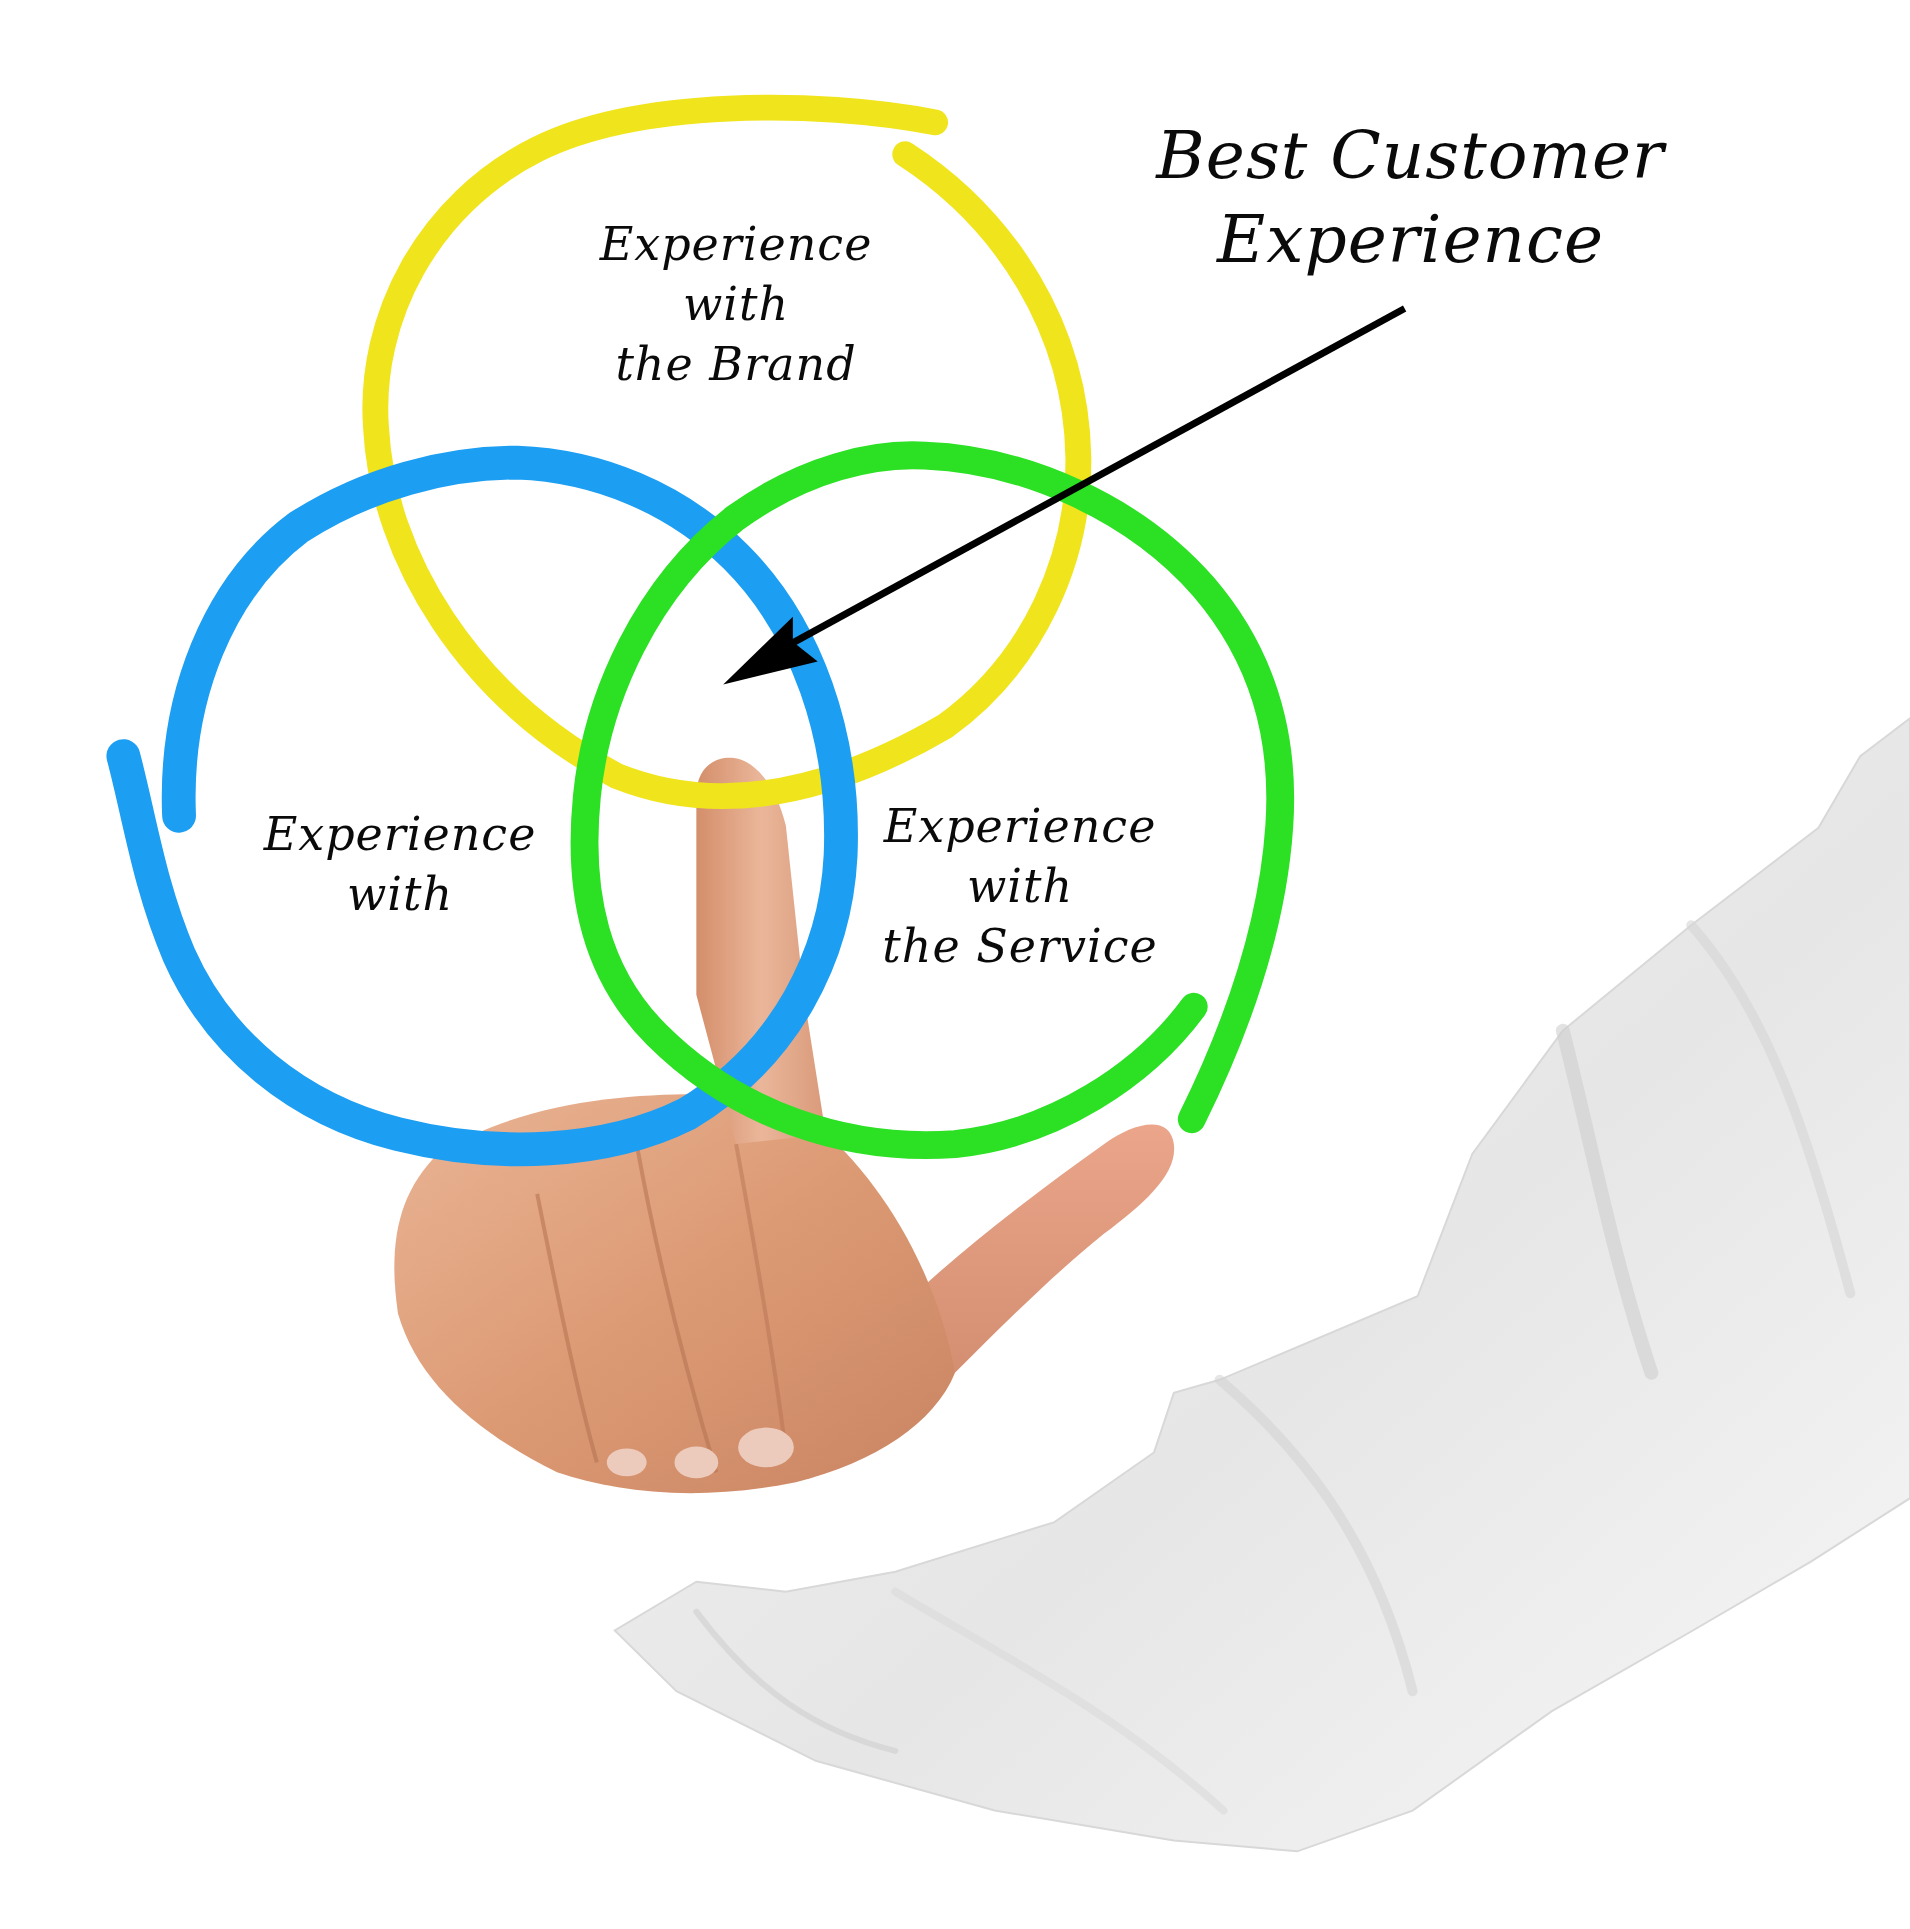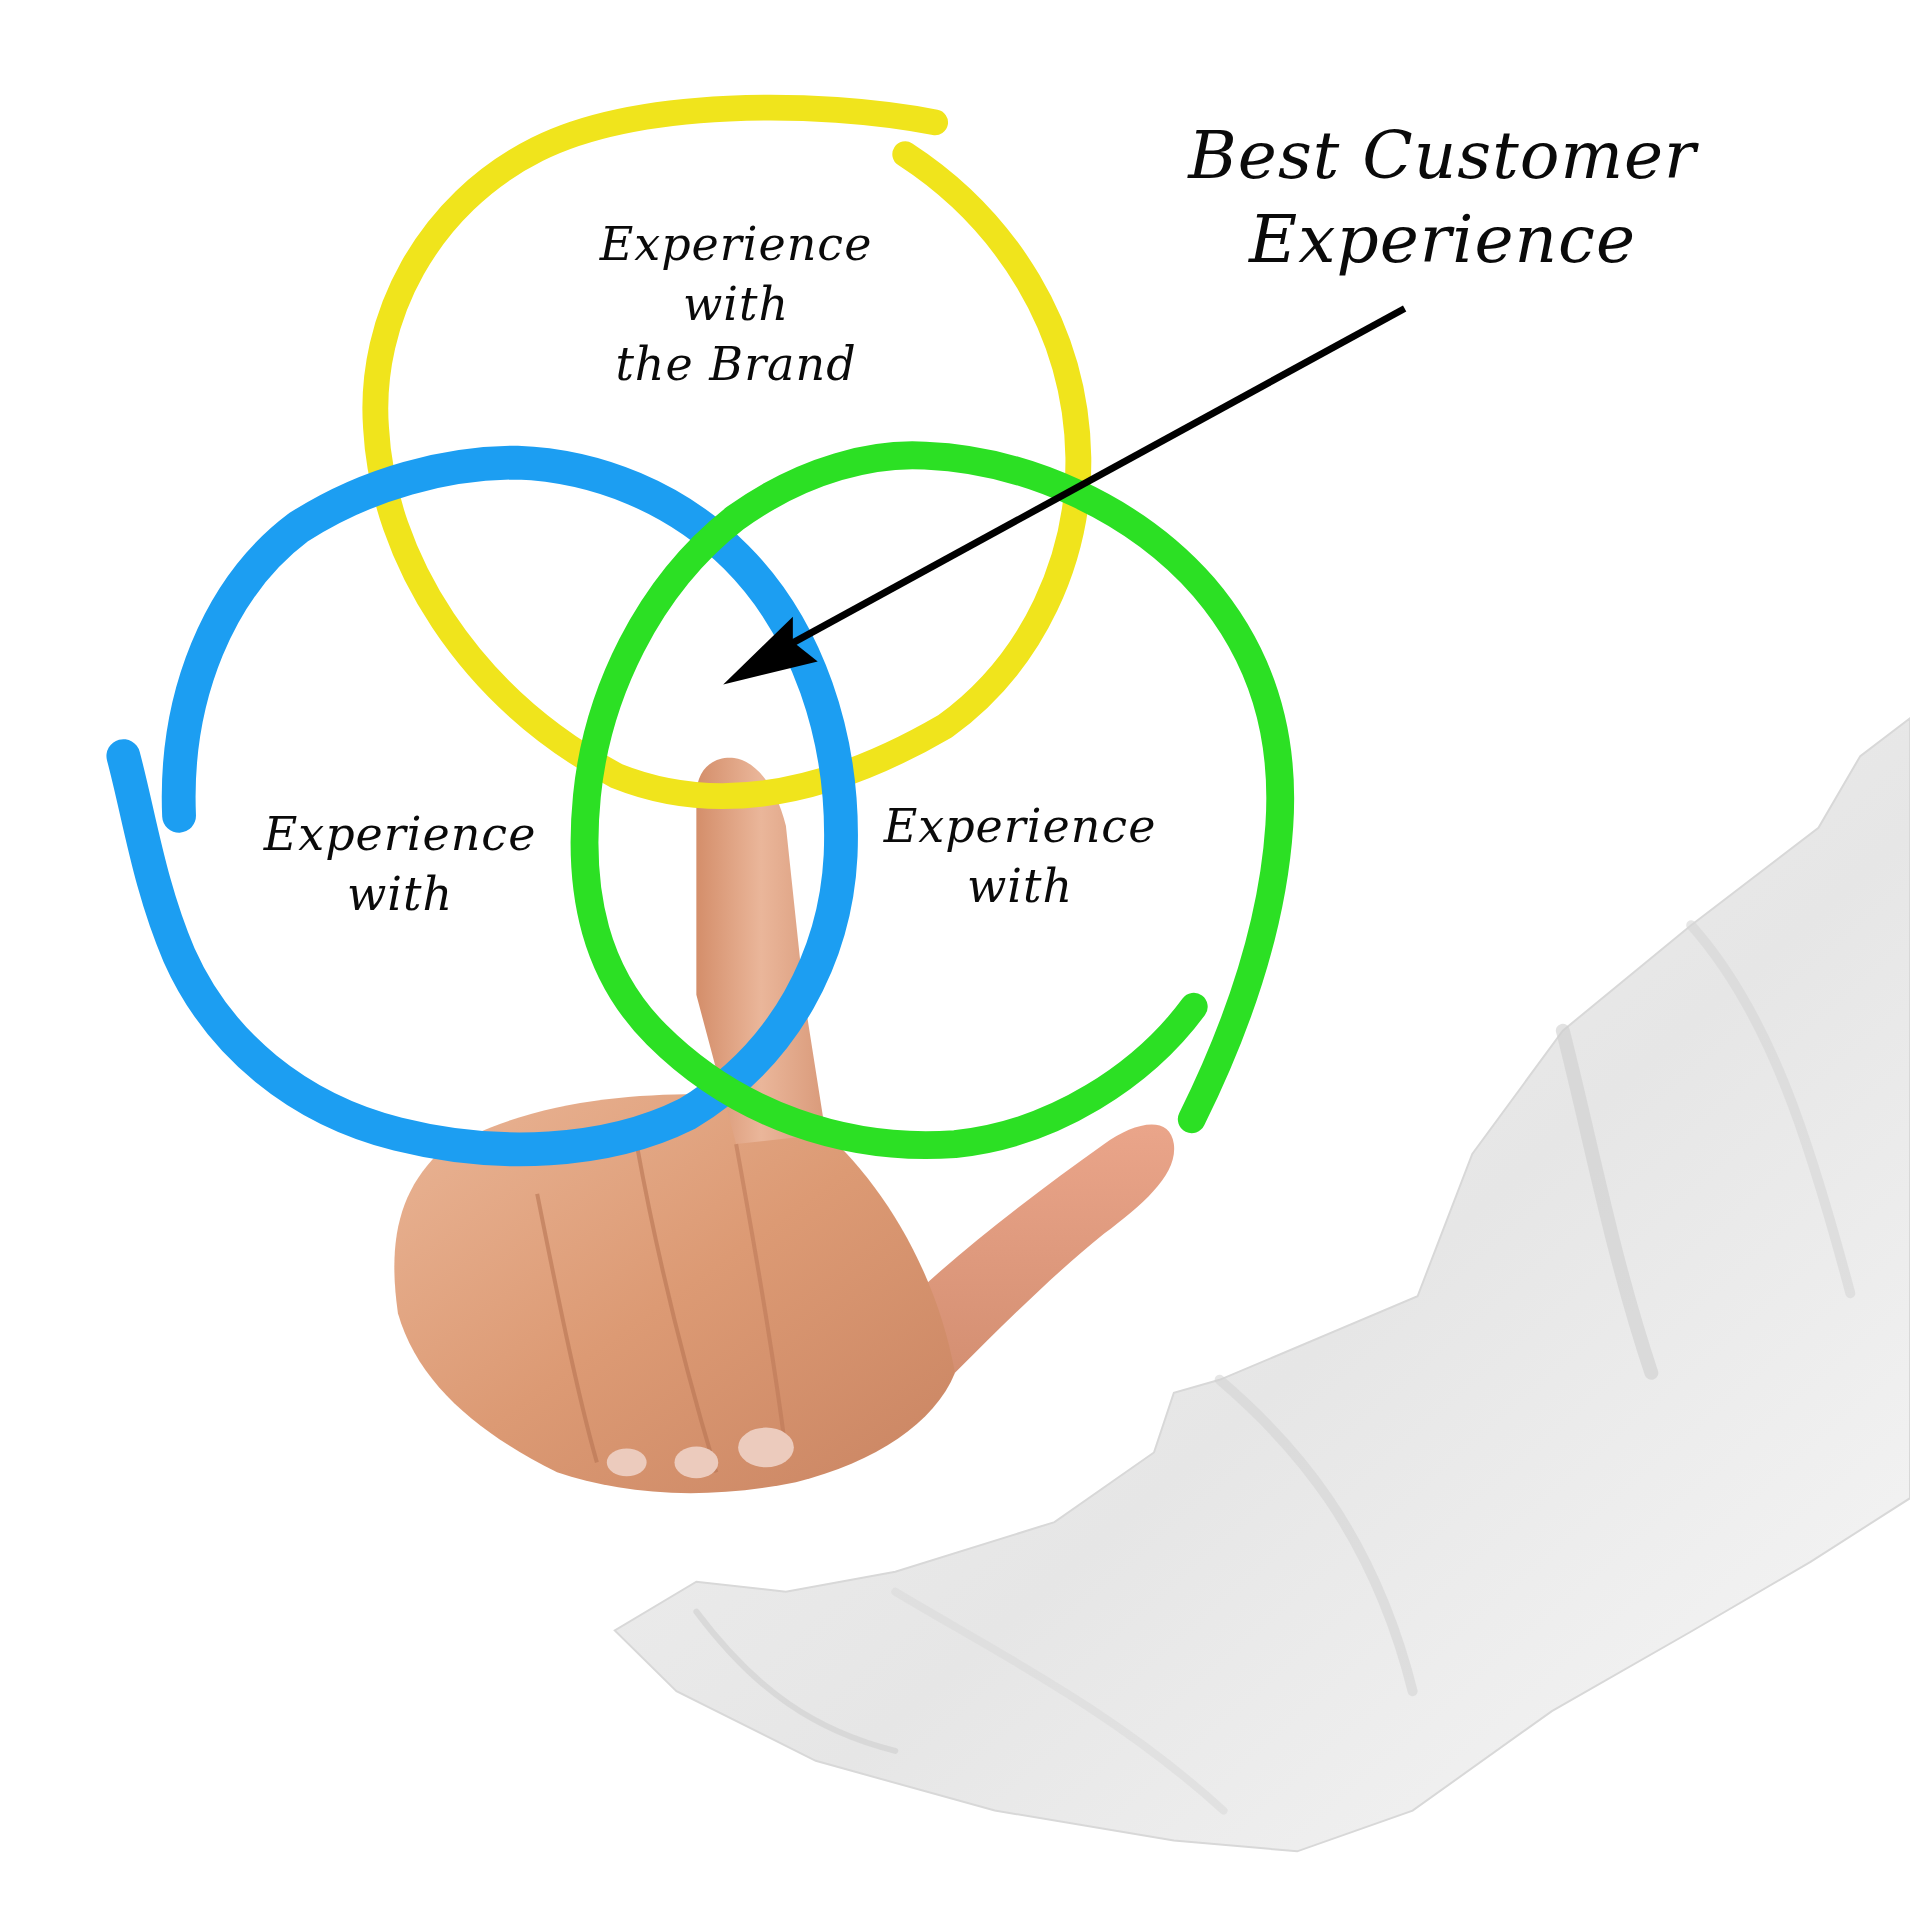--- a/index.html
+++ b/index.html
@@ -95,21 +95,22 @@
   </div>
 
   <div class="label circle-label" style="left:221px; top:804px; width:358px;">
     <span>Experience</span>
     <span>with</span>
   </div>
 
   <div class="label circle-label" style="left:841px; top:796px; width:358px;">
     <span>Experience</span>
     <span>with</span>
+    <span>the Service</span>
   </div>
 
   
-  <div class="label headline" style="left:1124px; top:114px; width:637px;">
+  <div class="label headline" style="left:1092px; top:114px; width:637px;">
     <span>Best Customer</span>
     <span>Experience</span>
   </div>
 </div>
 
 
 </body></html>

